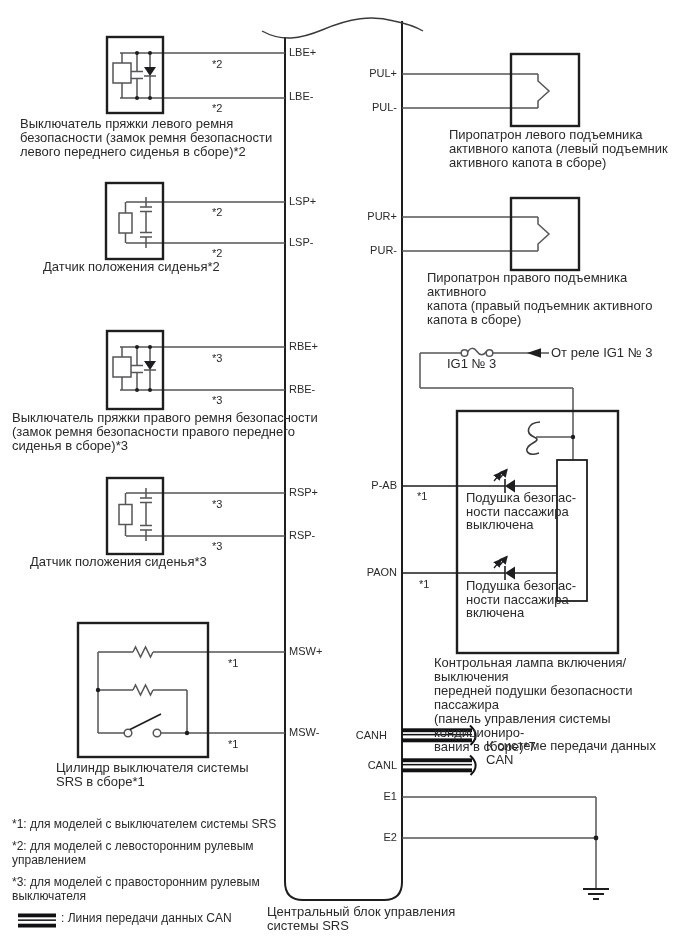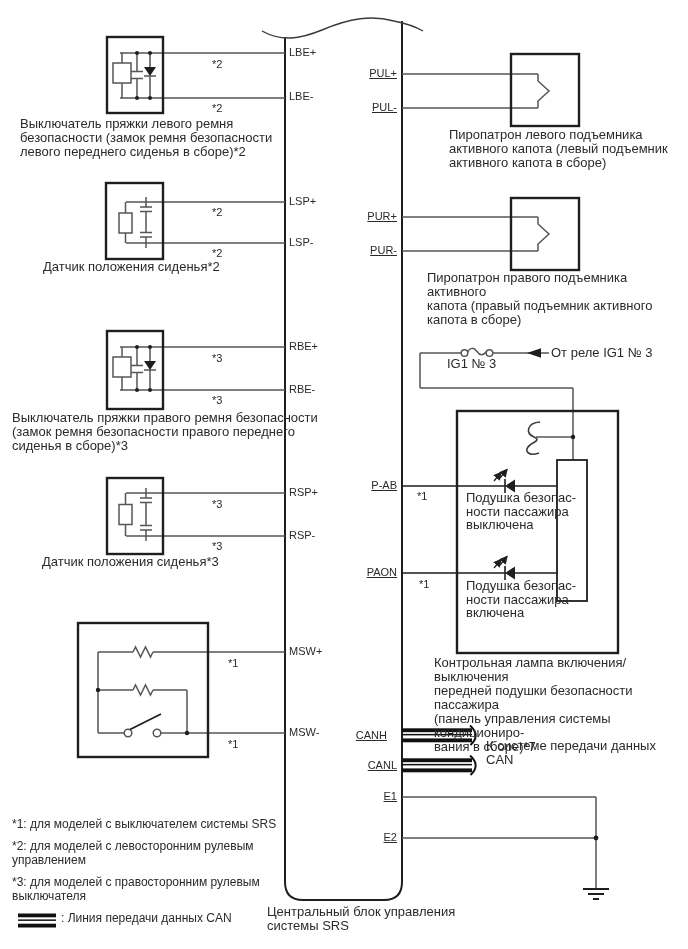--- a/index.html
+++ b/index.html
@@ -1,21 +1,21 @@
 <!DOCTYPE html>
 <html><head>
 <meta charset="utf-8">
 <style>
   html,body{margin:0;padding:0;background:#fff;}
   .stage{position:relative;width:668px;height:949px;background:#ffffff;overflow:hidden;
          font-family:"Liberation Sans",sans-serif;color:#2a2a2c;}
   svg{position:absolute;left:0;top:0;}
   .lbl{position:absolute;font-size:13px;line-height:14px;white-space:pre-line;color:#2a2a2c;}
   .pin{position:absolute;font-size:11px;line-height:13px;white-space:nowrap;color:#2a2a2c;}
-  .pin-r{width:62px;text-align:right;text-decoration:underline;}
+  .pin-r{width:62px;text-align:right;}
   .ref{position:absolute;font-size:11px;line-height:12px;color:#2a2a2c;}
   .fn{position:absolute;font-size:12px;line-height:13.5px;white-space:pre-line;color:#2a2a2c;}
 </style>
 </head>
 <body>
 
 <div class="stage">
 
 <svg width="688" height="949" viewBox="0 0 688 949">
   <defs>
@@ -193,21 +193,23 @@
 <div class="ref" style="left:417px;top:490px">*1</div>
 <div class="ref" style="left:419px;top:578px">*1</div>
 
 <div class="lbl" style="left:20px;top:117px">Выключатель пряжки левого ремня
 безопасности (замок ремня безопасности
 левого переднего сиденья в сборе)*2</div>
 <div class="lbl" style="left:43px;top:260px">Датчик положения сиденья*2</div>
 <div class="lbl" style="left:12px;top:411px">Выключатель пряжки правого ремня безопасности
 (замок ремня безопасности правого переднего
 сиденья в сборе)*3</div>
-<div class="lbl" style="left:42px;top:555px">Датчик положения сиденья*3</div>
+<div class="lbl" style="left:30px;top:555px">Датчик положения сиденья*3</div>
+<div class="lbl" style="left:56px;top:761px">Цилиндр выключателя системы
+SRS в сборе*1</div>
 <div class="lbl" style="left:449px;top:128px">Пиропатрон левого подъемника
 активного капота (левый подъемник
 активного капота в сборе)</div>
 <div class="lbl" style="left:427px;top:271px">Пиропатрон правого подъемника активного
 капота (правый подъемник активного
 капота в сборе)</div>
 <div class="lbl" style="left:434px;top:656px">Контрольная лампа включения/выключения
 передней подушки безопасности пассажира
 (панель управления системы кондициониро-
 вания в сборе)*7</div>

